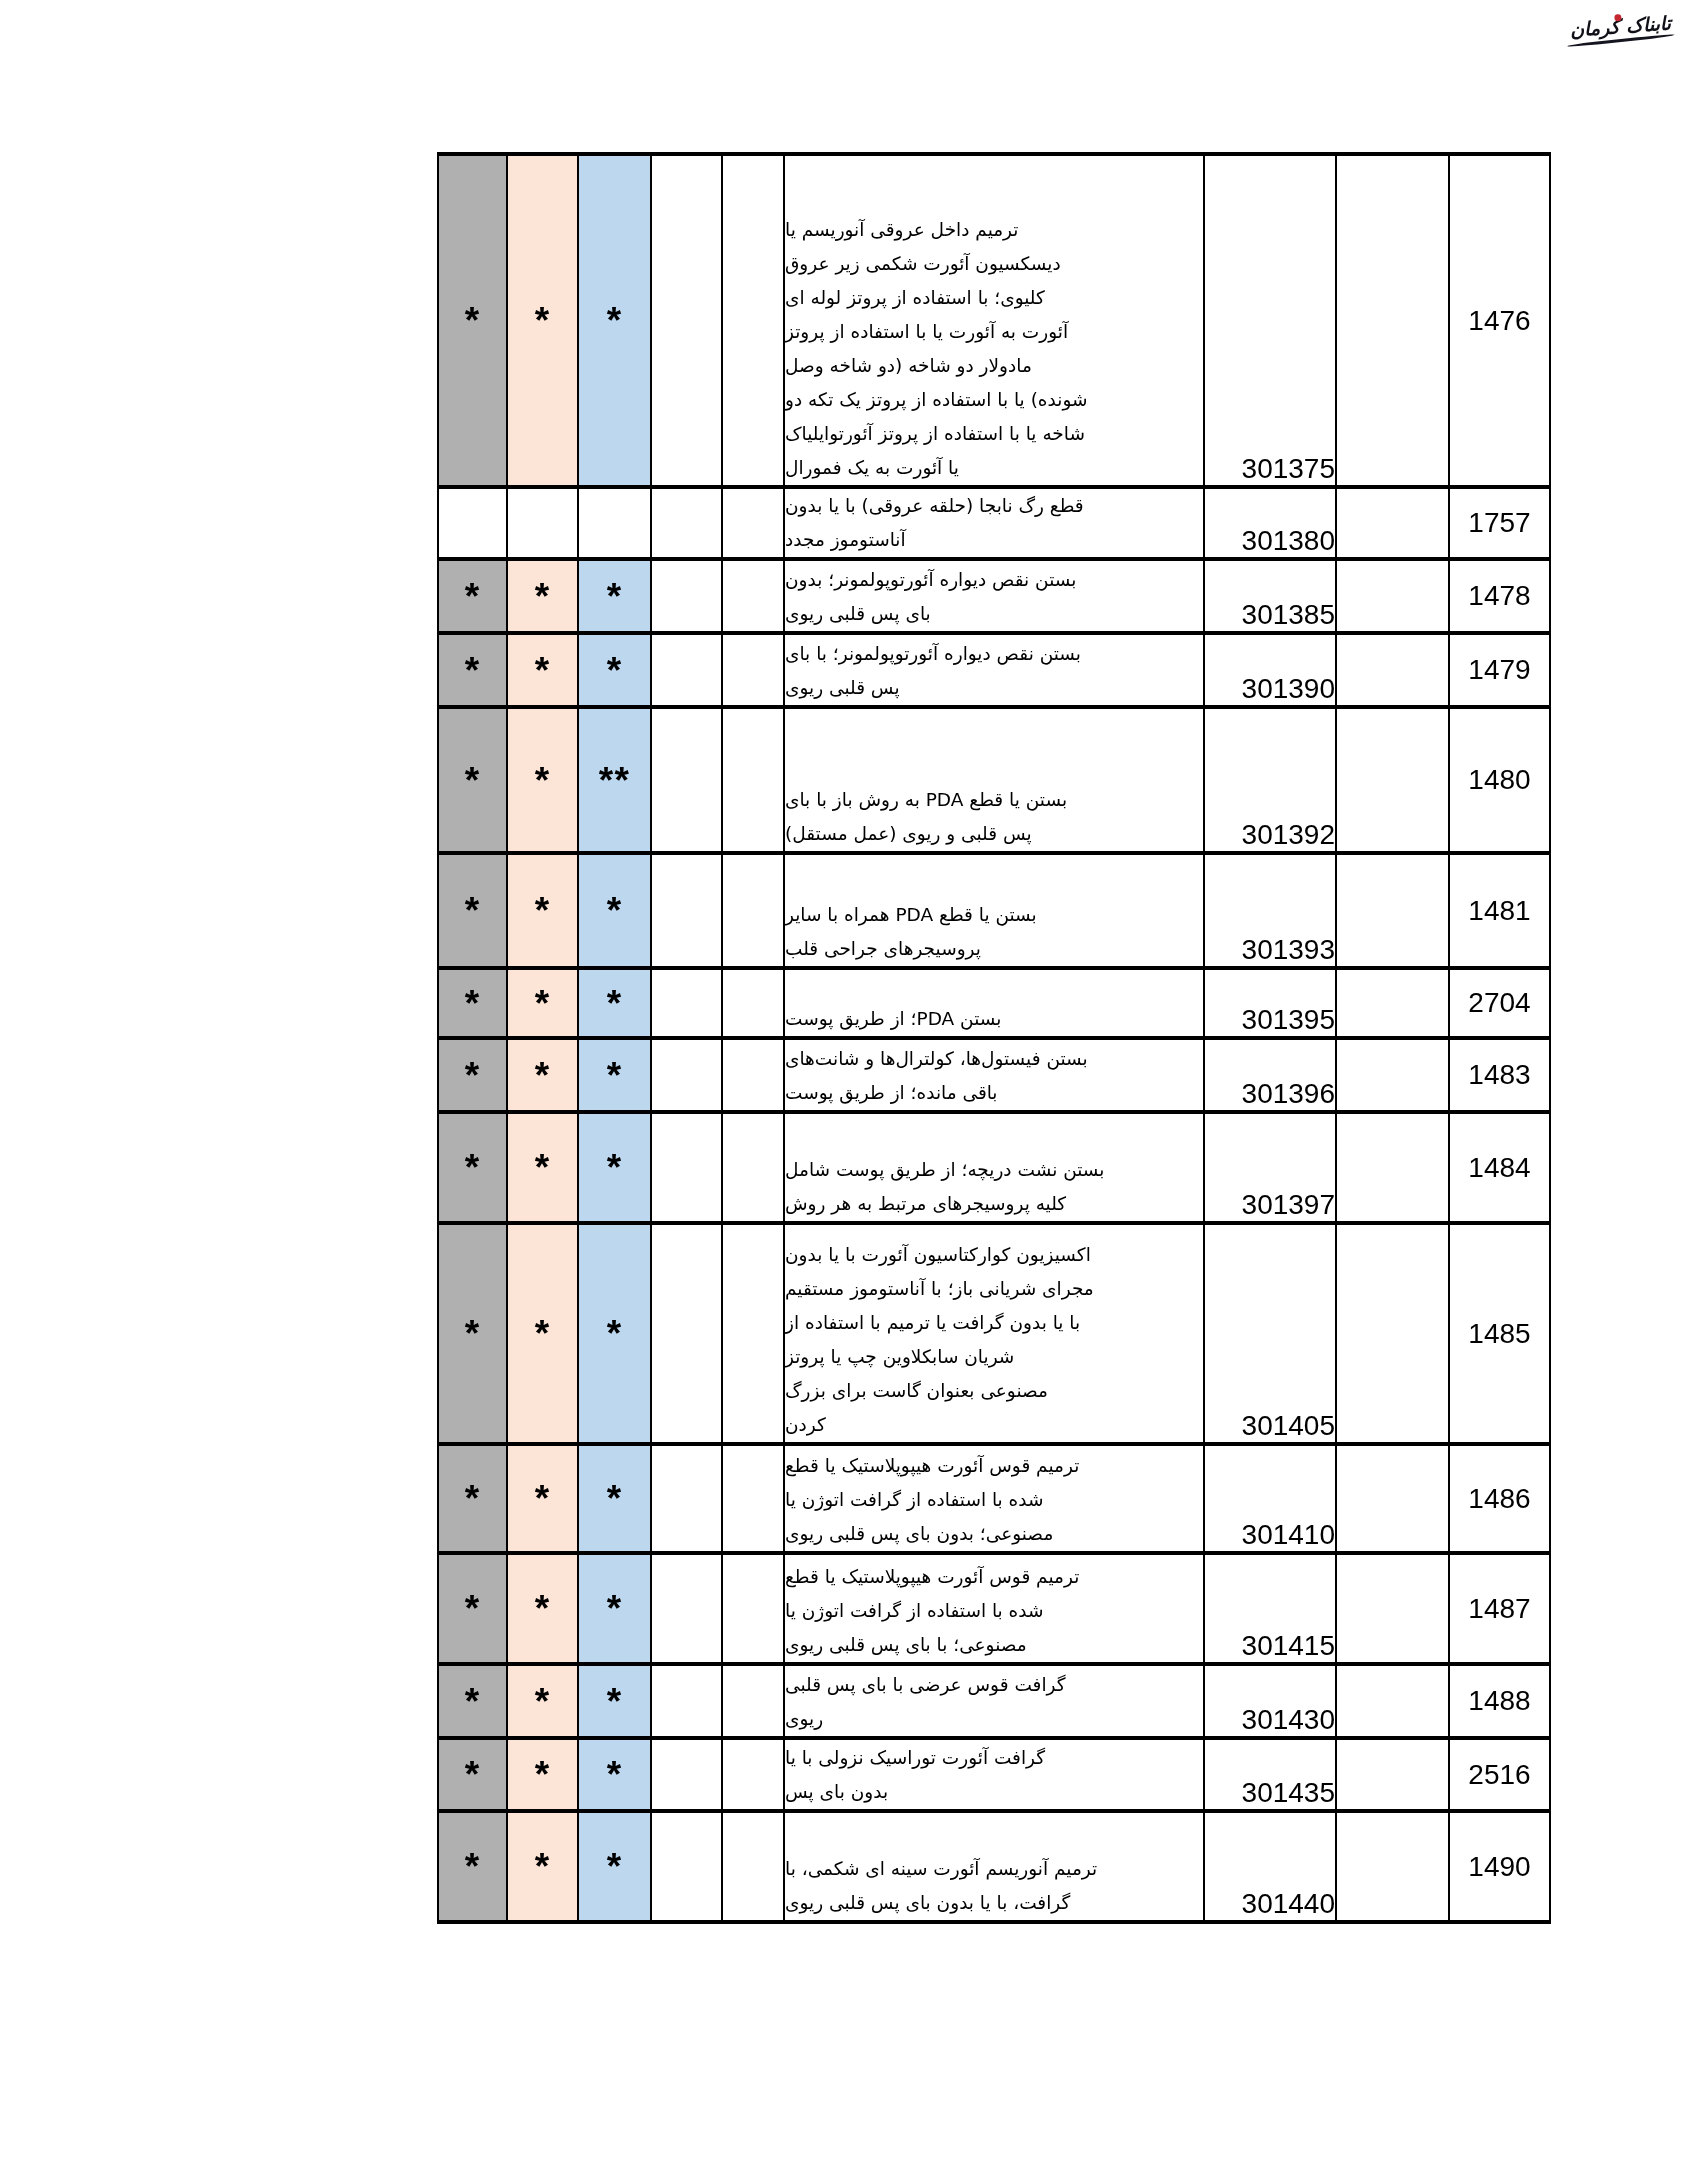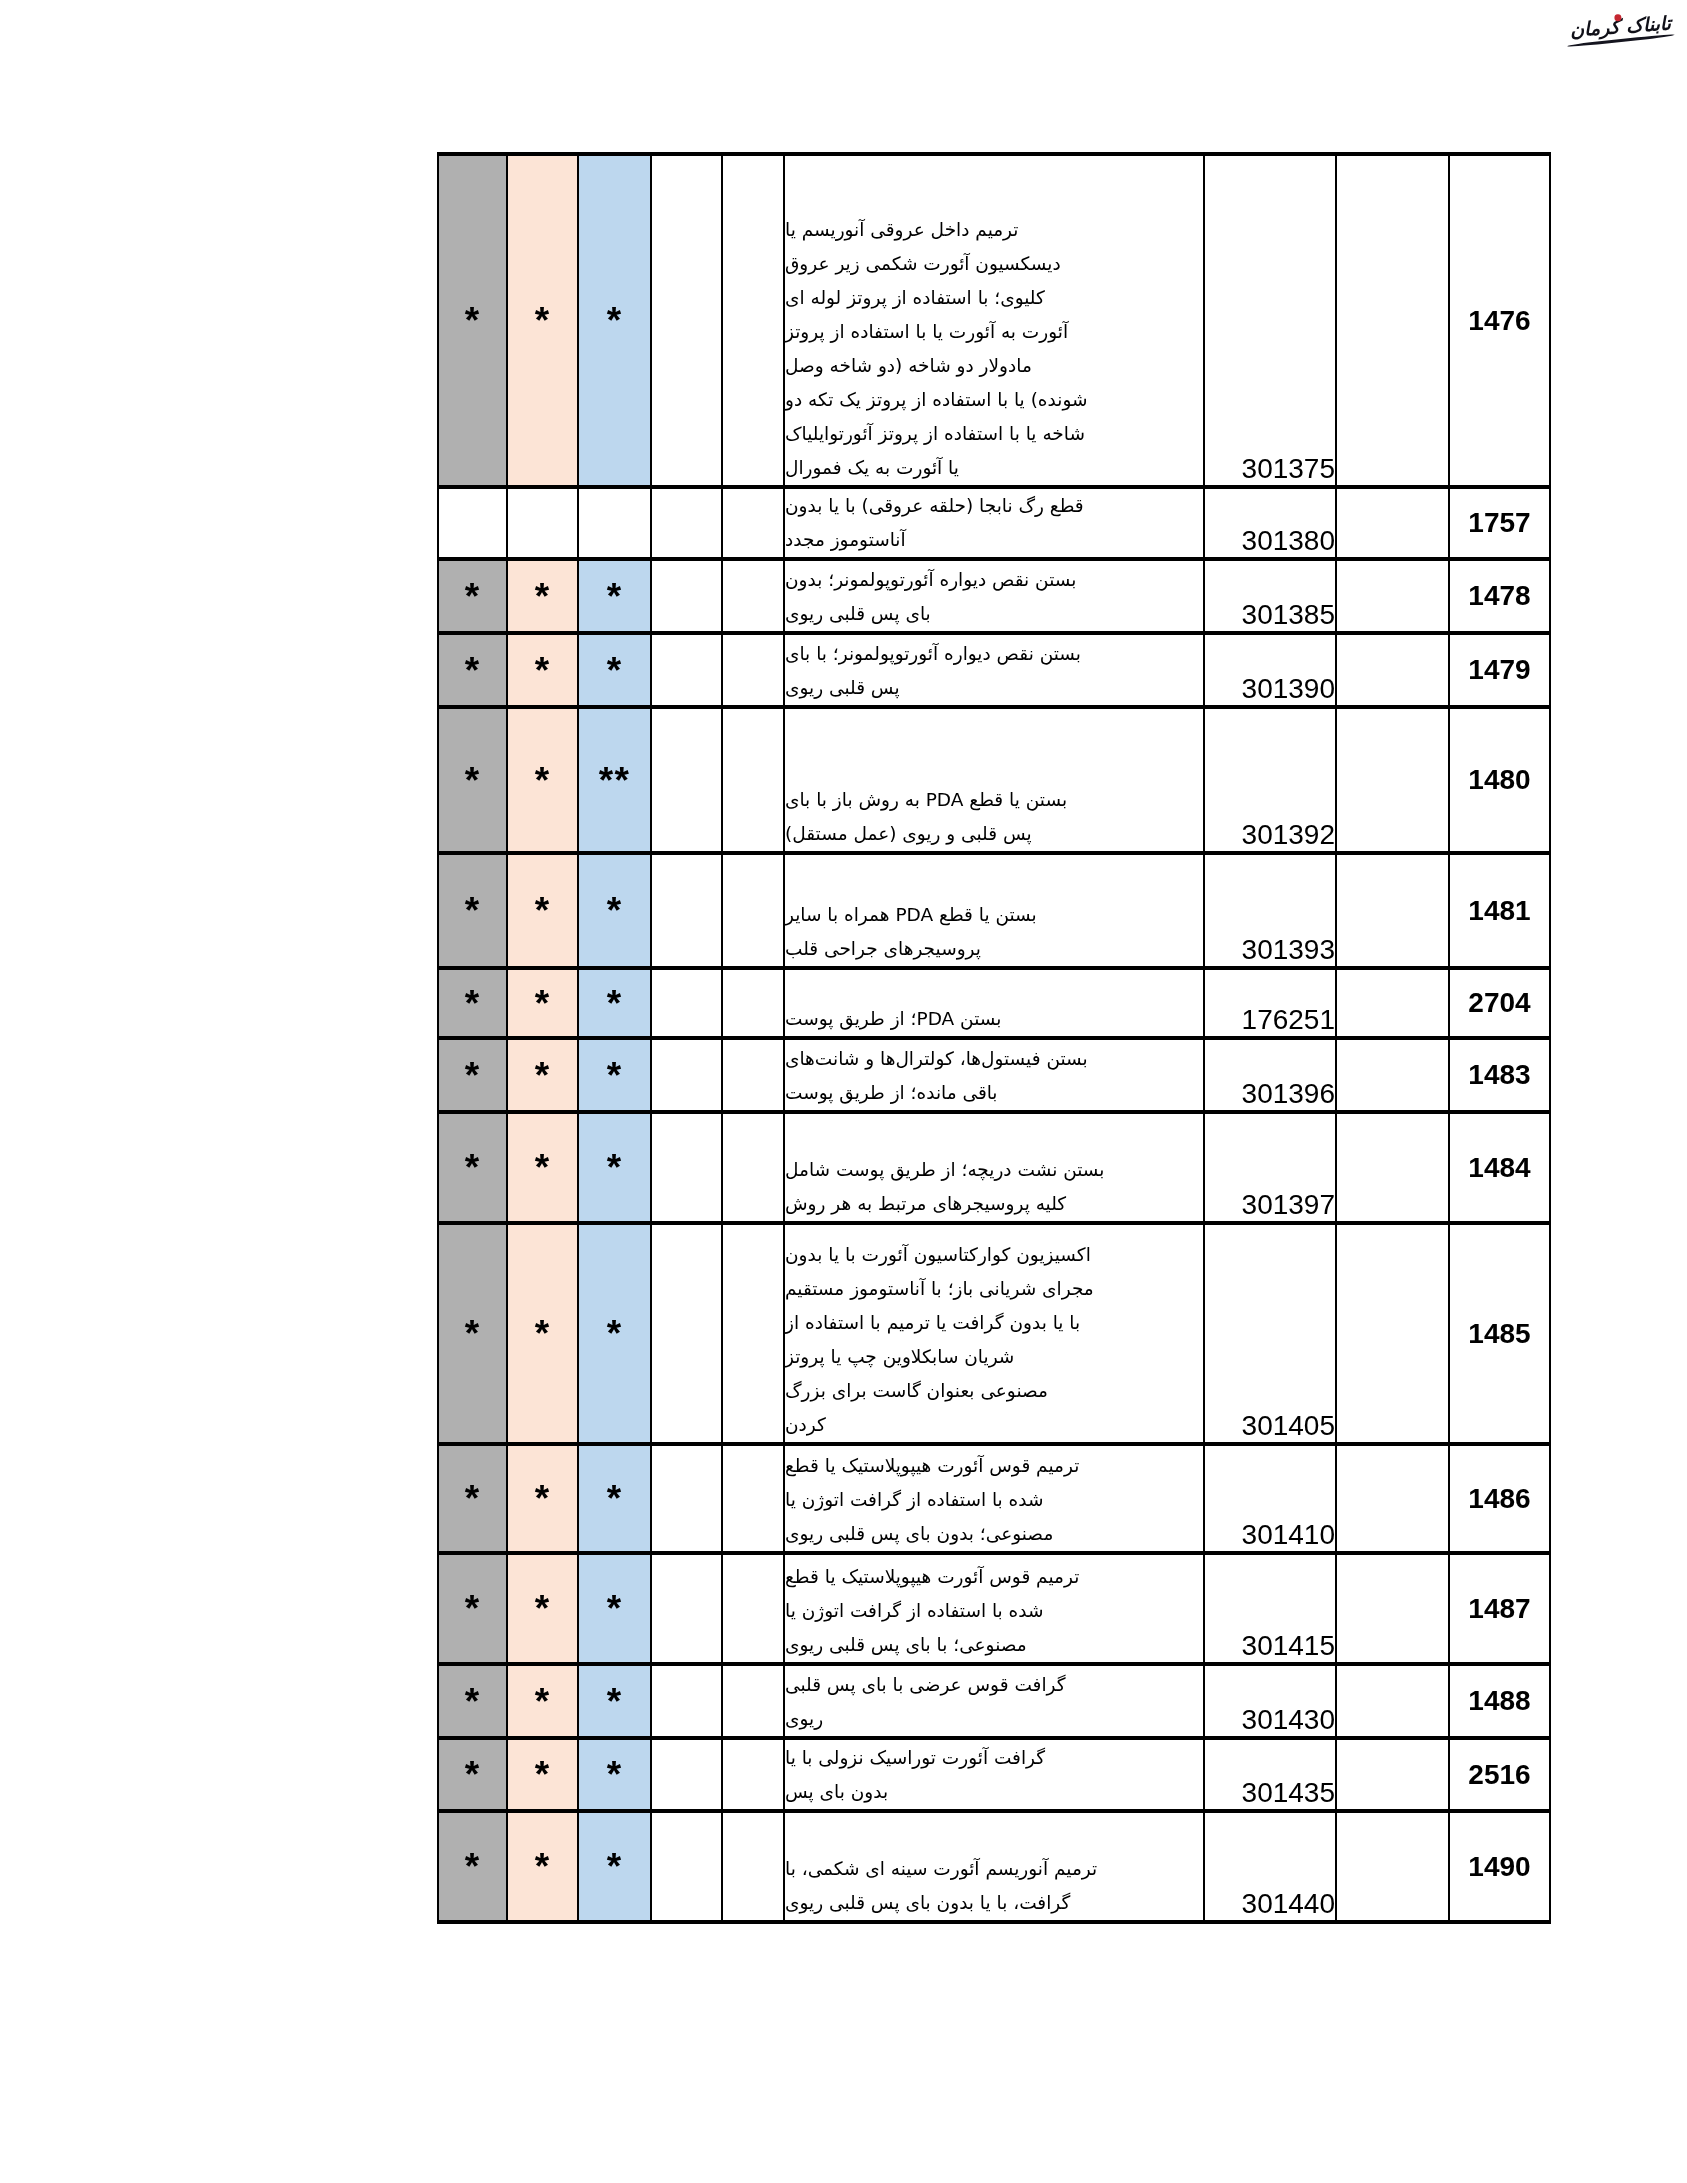--- a/index.html
+++ b/index.html
@@ -57,21 +57,21 @@
   }
   td.code{
     font-family:"Liberation Sans",sans-serif;
     font-size:28px;
     text-align:right;
     vertical-align:bottom;
     padding:0 5.3px 2.6px 0;
   }
   td.num{
     font-family:"Liberation Sans",sans-serif;
-    font-size:28px;font-weight:bold;
+    font-size:28px;font-weight:normal;
     text-align:center;
     vertical-align:middle;
   }
   td.mark{
     font-family:"Liberation Sans",sans-serif;
     font-size:37px;font-weight:bold;
     line-height:37px;
     text-align:center;
     vertical-align:middle;
     letter-spacing:1.3px;
@@ -176,21 +176,21 @@
 پروسیجرهای جراحی قلب</td>
           <td class="sp"></td>
           <td class="sp"></td>
           <td class="mark" style="background: rgb(189, 215, 238);">*</td>
           <td class="mark" style="background: rgb(252, 228, 214);">*</td>
           <td class="mark" style="background: rgb(176, 176, 176);">*</td>
         </tr>
         <tr style="height: 70px;">
           <td class="num">2704</td>
           <td class="sp"></td>
-          <td class="code">176251</td>
+          <td class="code">301395</td>
           <td class="desc">بستن PDA؛ از طریق پوست</td>
           <td class="sp"></td>
           <td class="sp"></td>
           <td class="mark" style="background: rgb(189, 215, 238);">*</td>
           <td class="mark" style="background: rgb(252, 228, 214);">*</td>
           <td class="mark" style="background: rgb(176, 176, 176);">*</td>
         </tr>
         <tr style="height: 74px;">
           <td class="num">1483</td>
           <td class="sp"></td>

